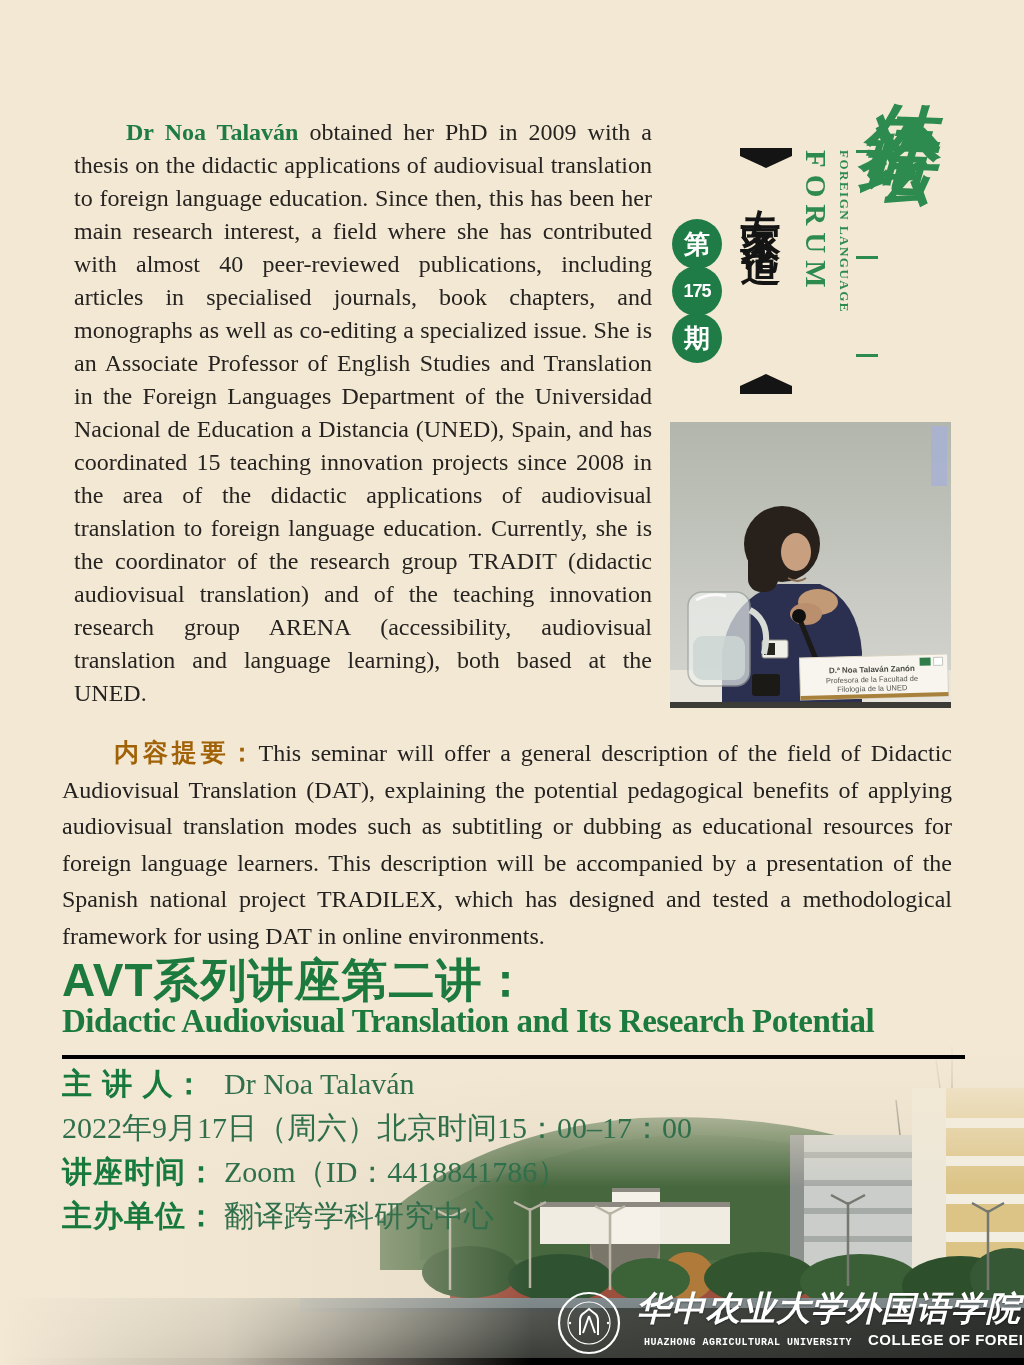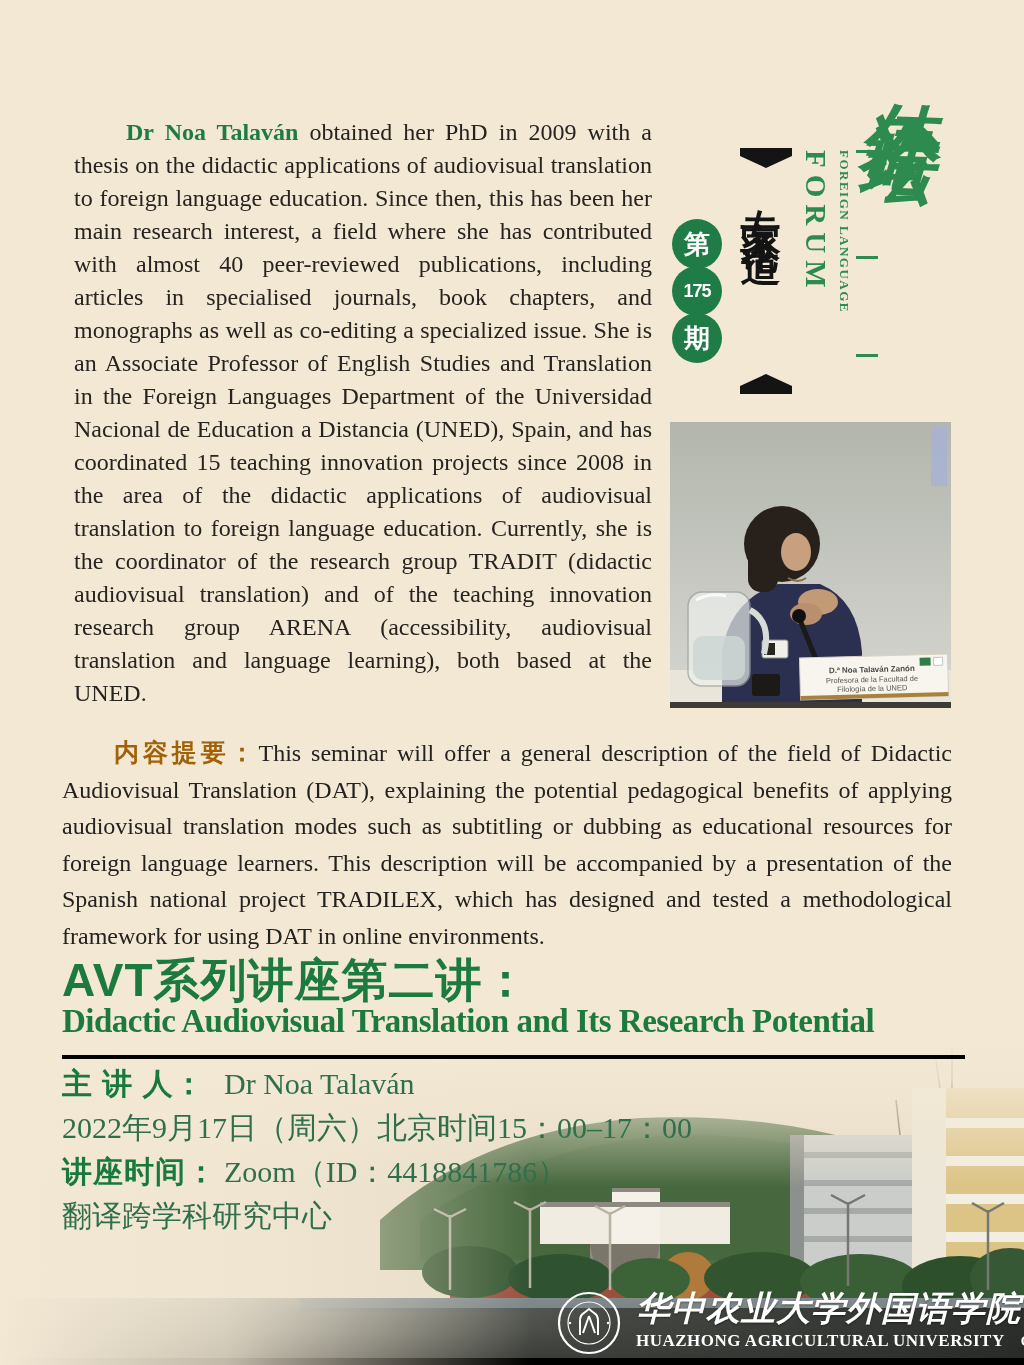--- a/index.html
+++ b/index.html
@@ -91,22 +91,22 @@
   .footer{position:absolute;left:556px;top:1288px;display:flex;z-index:6;}
   .seal{width:66px;height:66px;margin-top:2px;}
   .footer-text{margin-left:14px;}
   .footer-cn{
     font-family:"Liberation Serif",serif;font-style:italic;font-weight:bold;
     font-size:34px;color:#ffffff;white-space:nowrap;letter-spacing:1px;
     text-shadow:0 1px 2px rgba(0,0,0,0.4);line-height:42px;
   }
   .footer-en{display:flex;align-items:baseline;margin-top:1px;}
   .footer-en .univ{
-    font-family:Liberation Serif, serif;font-weight:bold;font-size:17px;
-    color:#ffffff;letter-spacing:0.5px;white-space:nowrap;
+    font-family:Liberation Mono, monospace;font-weight:bold;font-size:10px;
+    color:#ffffff;letter-spacing:0.5px;white-space:nowrap;margin-left:8px;
   }
   .footer-en .college{
     font-weight:bold;font-size:15px;color:#ffffff;margin-left:16px;
     letter-spacing:0.5px;white-space:nowrap;
   }
 </style>
 </head>
 <body>
 
 <div class="poster">
@@ -285,20 +285,21 @@
       <span class="detail-value">Dr Noa Talaván</span>
     </div>
     <div class="detail-row">
       <span class="detail-value">2022年9月17日（周六）北京时间15：00–17：00</span>
     </div>
     <div class="detail-row">
       <span class="detail-label">讲座时间：</span>
       <span class="detail-value">Zoom（ID：4418841786）</span>
     </div>
     <div class="detail-row">
+      <span class="detail-label">主办单位：</span>
       <span class="detail-value">翻译跨学科研究中心</span>
     </div>
   </div>
 
   <div class="footer">
     <svg class="seal" viewBox="0 0 66 66">
       <circle cx="33" cy="33" r="30" stroke="#ffffff" stroke-width="2.2" fill="none"></circle>
       <circle cx="33" cy="33" r="21" stroke="#ffffff" stroke-width="1.2" fill="none"></circle>
       <path d="M24,45 L24,31 Q24,25 28,23 L33,19 L38,23 Q42,25 42,31 L42,45" stroke="#ffffff" stroke-width="2" fill="none"></path>
       <path d="M33,26 L27,43 M33,26 L39,43" stroke="#ffffff" stroke-width="2" fill="none"></path>

